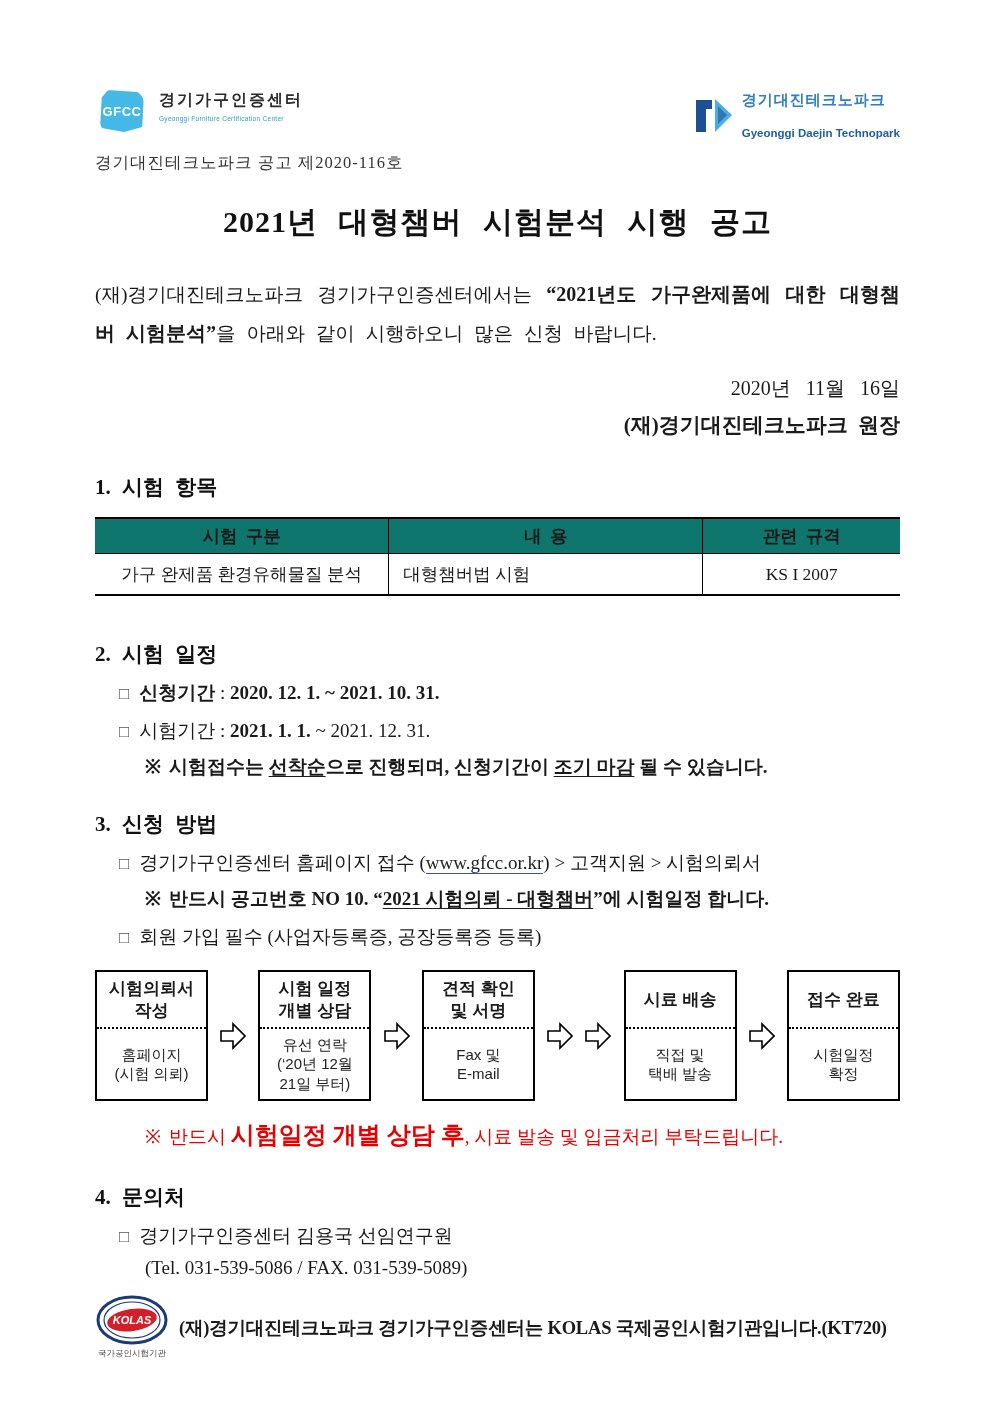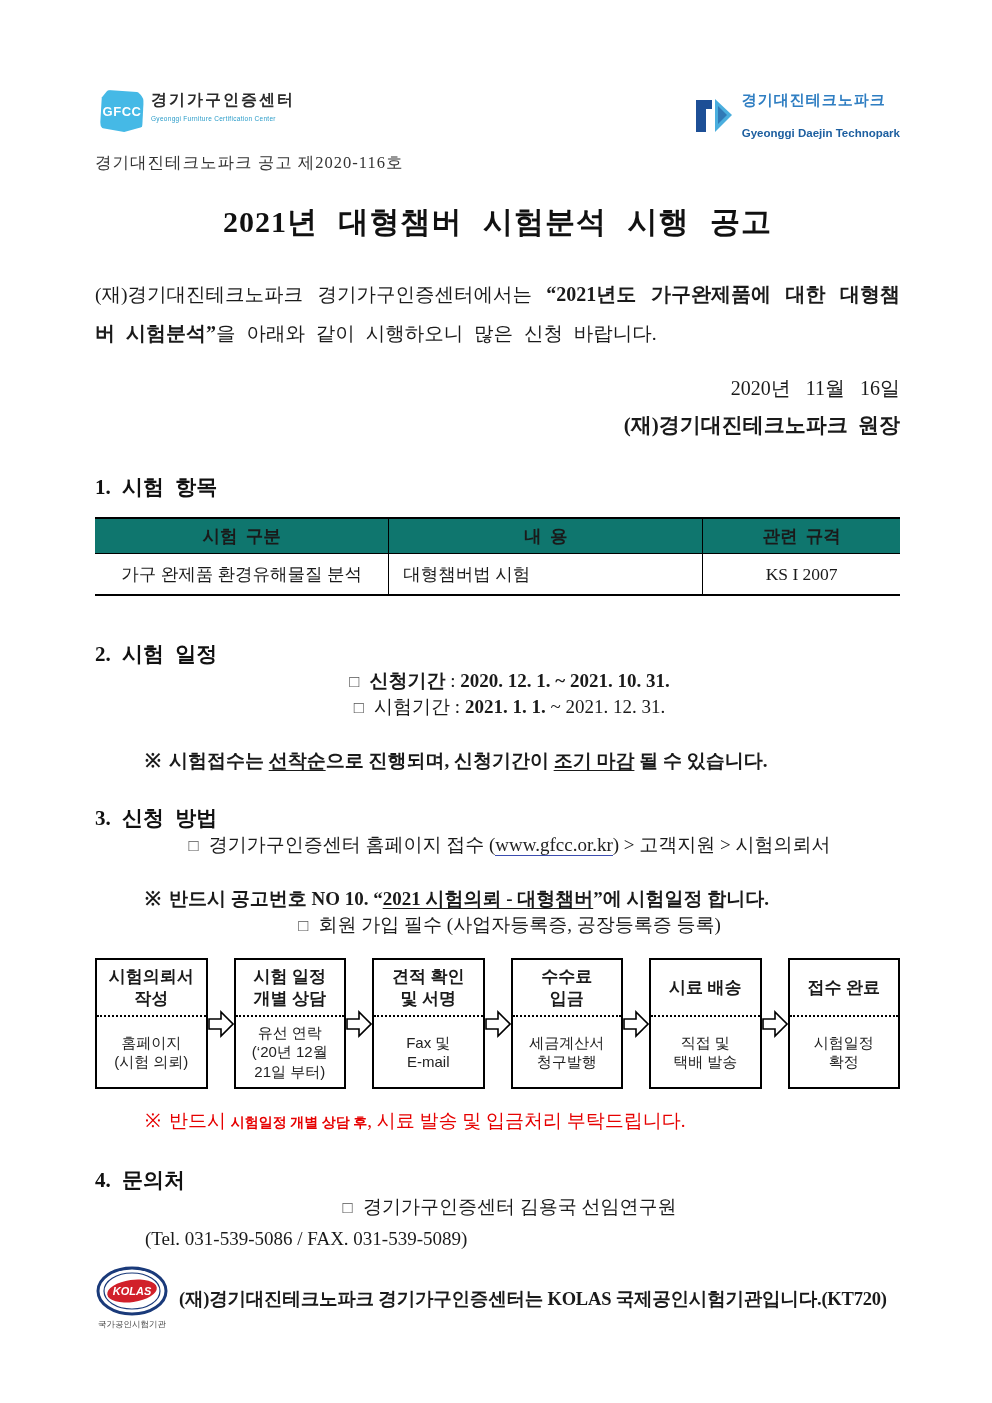--- a/index.html
+++ b/index.html
@@ -8,21 +8,21 @@
     position: relative;
     width: 992px;
     height: 1403px;
     margin: 0 auto;
     background: #ffffff;
     font-family: "Liberation Serif", serif;
     color: #1a1a1a;
     overflow: hidden;
   }
   
-  .gfcc-logo { position: absolute; left: 100px; top: 90px; display: flex; align-items: flex-start; gap: 7px; }
+  .gfcc-logo { position: absolute; left: 100px; top: 90px; display: flex; align-items: flex-start; gap: 15px; }
   .gfcc-blob {
     width: 44px; height: 42px;
     background: #45b9e6;
     border-radius: 10px 14px 12px 10px;
     clip-path: polygon(18% 0, 100% 6%, 96% 88%, 55% 100%, 0 90%, 4% 18%);
     display: flex; align-items: center; justify-content: center;
     color: #ffffff; font-family: "Liberation Sans", sans-serif;
     font-weight: bold; font-size: 13px; letter-spacing: 0.5px;
   }
   .gfcc-text-ko { font-family: "Liberation Sans", sans-serif; font-weight: bold; font-size: 16px; color: #2b2b2b; letter-spacing: 2px; }
@@ -44,23 +44,23 @@
   .sec1 { margin-top: 34px; }
   
   .items-table { margin-top: 16px; width: 100%; border-collapse: collapse; font-size: 17.5px; border-top: 2.5px solid #000; border-bottom: 2.5px solid #000; }
   .items-table th { background: #0f766e; font-weight: bold; padding: 5px 4px; border-bottom: 1.5px solid #000; text-align: center; word-spacing: 4px; }
   .items-table td { padding: 8px 4px; text-align: center; }
   .items-table th + th, .items-table td + td { border-left: 1px solid #000; margin-top: 47px; }
   .items-table td.cell-left { text-align: left; padding-left: 14px; }
   .col1 { width: 36.5%; } .col2 { width: 39%; } .col3 { width: 24.5%; }
   
   .sec2 { margin-top: 44px; } .sec3 { margin-top: 30px; } .sec4 { margin-top: 32px; }
-  .bullet-line { padding-left: 24px; font-size: 19px; text-align: center; }
+  .bullet-line { margin-top: 12px; padding-left: 24px; font-size: 19px; }
   .bullet-sq { color: #555; font-size: 17px; margin-right: 10px; }
-  .note-line { margin-top: 27px; padding-left: 50px; font-size: 19px; font-weight: bold; }
+  .note-line { margin-top: 9px; padding-left: 50px; font-size: 19px; font-weight: bold; }
   .note-marker { margin-right: 8px; }
   .u-line { text-decoration: underline; text-underline-offset: 3px; }
   .site-link { color: #222; text-decoration: none; border-bottom: 1.5px solid #3b4db0; }
   .tel-line { margin-top: 8px; padding-left: 50px; font-size: 19px; }
   
   .flow { margin-top: 20px; display: flex; align-items: stretch; justify-content: space-between; }
   .flow-box {
     width: 113px; height: 131px;
     border: 2px solid #000;
     display: flex; flex-direction: column;
@@ -73,21 +73,21 @@
     font-weight: bold; font-size: 17px; line-height: 1.25;
     text-align: center; white-space: pre-line;
     border-bottom: 2px dotted #000;
   }
   .flow-desc {
     flex: 1; display: flex; align-items: center; justify-content: center;
     font-size: 15px; line-height: 1.3; text-align: center; white-space: pre-line; color: #222;
   }
   .flow-arrow { align-self: center; flex: none; }
   .red-note { margin-top: 18px; padding-left: 50px; font-size: 19px; color: #e60000; }
-  .red-note b { font-size: 14px; }
+  .red-note b { font-size: 24px; }
   
   .footer-row { margin-top: 16px; display: flex; align-items: center; gap: 10px; }
   .kolas-wrap { display: flex; flex-direction: column; align-items: center; flex: none; }
   .kolas-caption { font-family: "Liberation Sans", sans-serif; font-size: 8.5px; color: #444; margin-top: 1px; }
   .footer-text { font-size: 18.5px; font-weight: bold; letter-spacing: -0.2px; }
 </style>
 </head>
 <body>
 
 <div class="page">
@@ -187,26 +187,20 @@
           </svg>
         <div class="flow-box">
           <div class="flow-title">견적 확인
 및 서명</div>
           <div class="flow-desc">Fax 및
 E-mail</div>
         </div>
         <svg class="flow-arrow" width="26" height="30" viewBox="0 0 26 30">
             <polygon points="1,10 13,10 13,3 25,15 13,27 13,20 1,20" fill="#ffffff" stroke="#000" stroke-width="1.6"></polygon>
           </svg>
-        <div class="flow-box">
-          <div class="flow-title">수수료
-입금</div>
-          <div class="flow-desc">세금계산서
-청구발행</div>
-        </div>
         <svg class="flow-arrow" width="26" height="30" viewBox="0 0 26 30">
             <polygon points="1,10 13,10 13,3 25,15 13,27 13,20 1,20" fill="#ffffff" stroke="#000" stroke-width="1.6"></polygon>
           </svg>
         <div class="flow-box">
           <div class="flow-title">시료 배송</div>
           <div class="flow-desc">직접 및
 택배 발송</div>
         </div>
         <svg class="flow-arrow" width="26" height="30" viewBox="0 0 26 30">
             <polygon points="1,10 13,10 13,3 25,15 13,27 13,20 1,20" fill="#ffffff" stroke="#000" stroke-width="1.6"></polygon>

